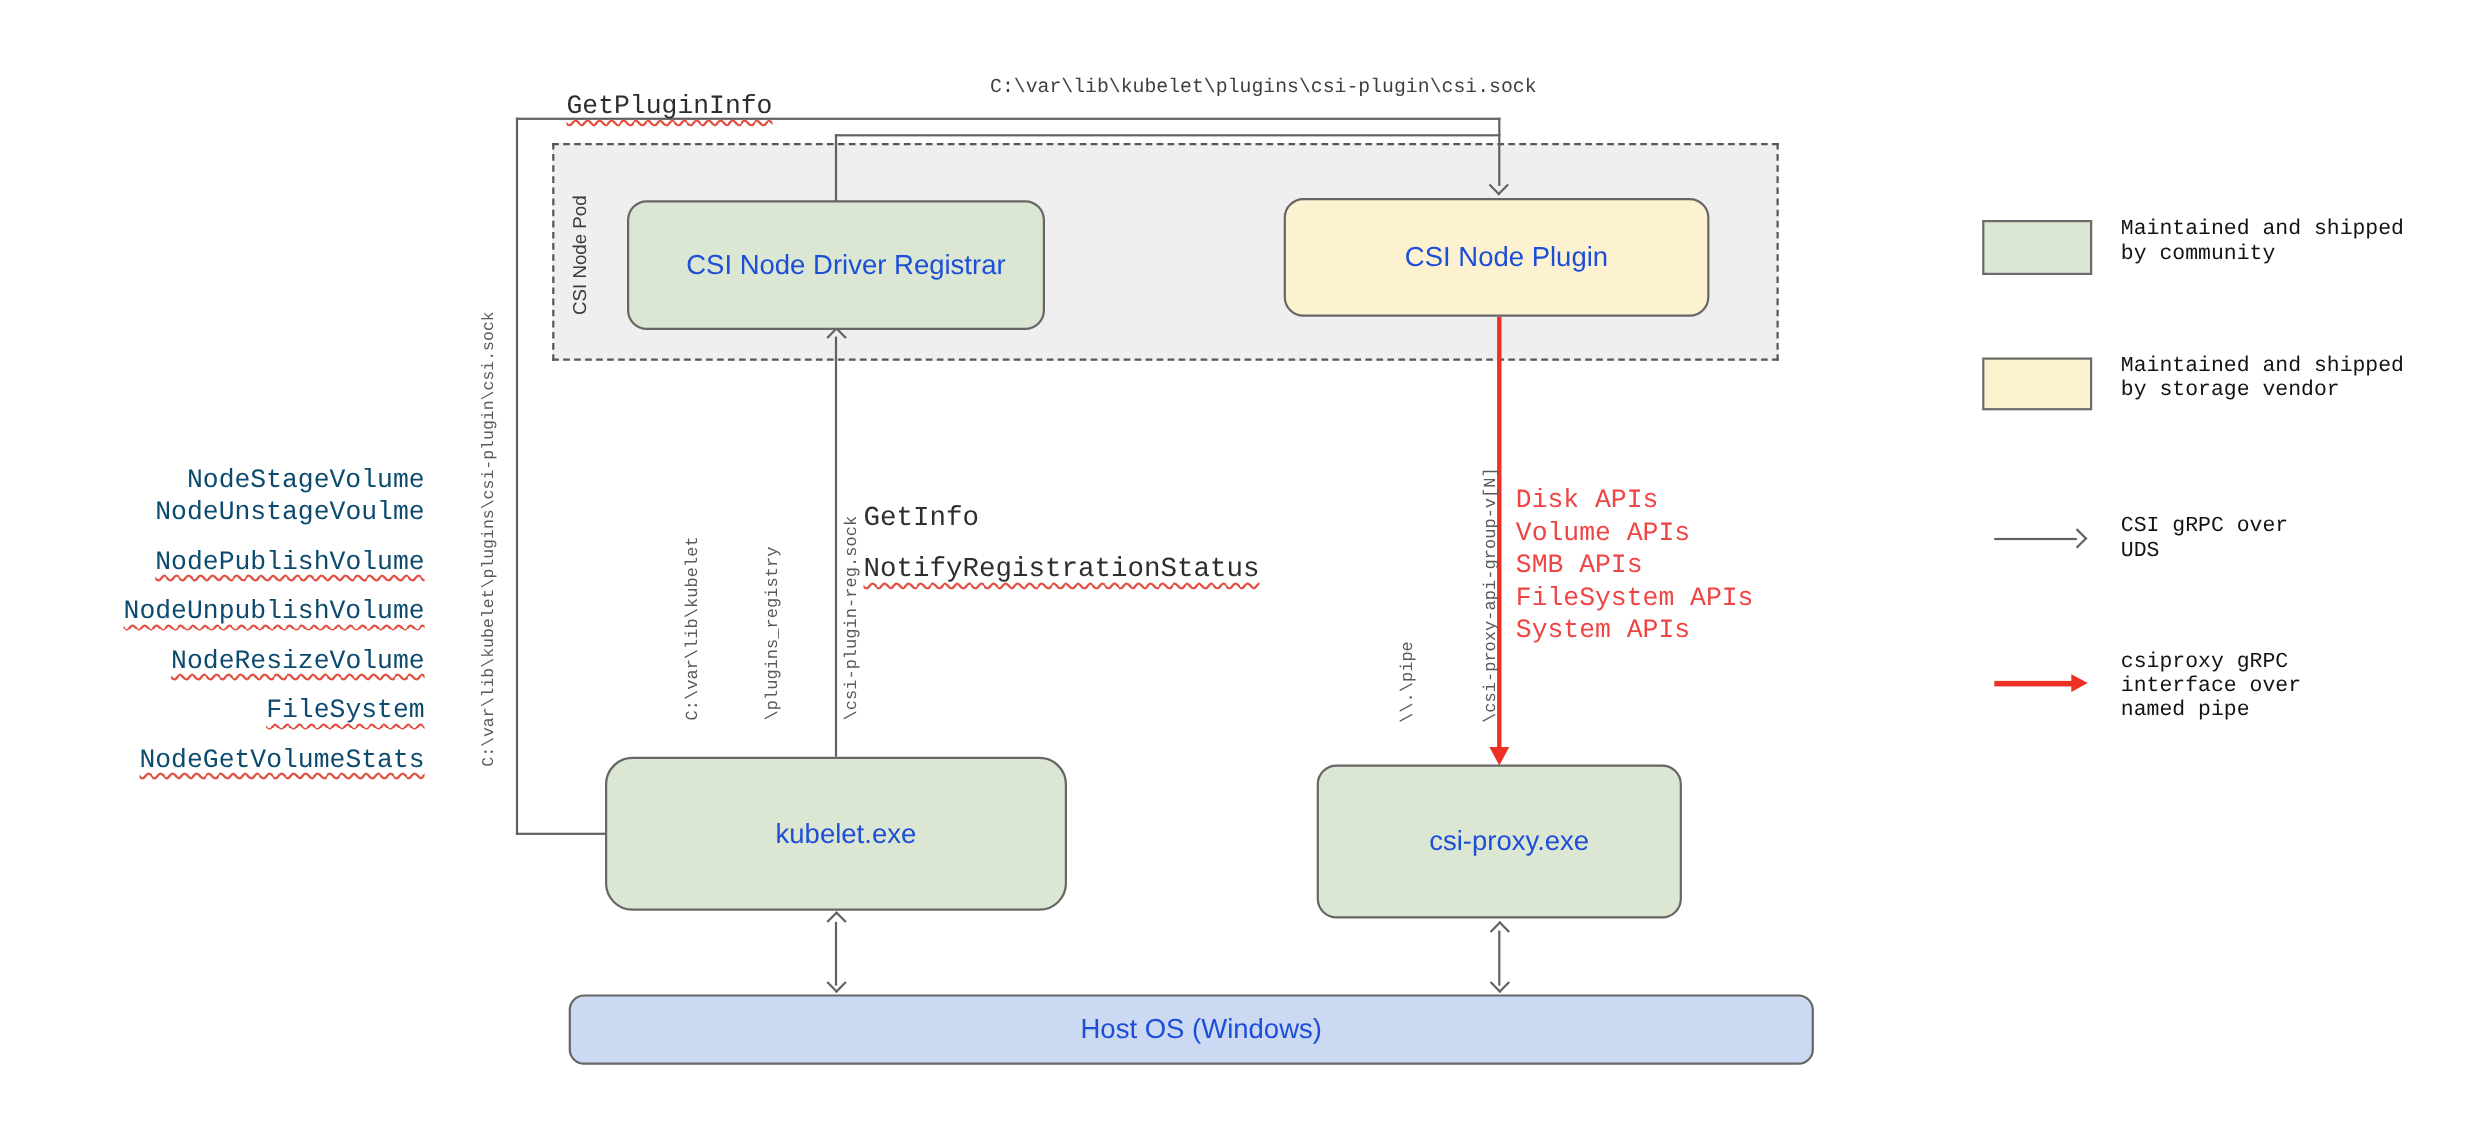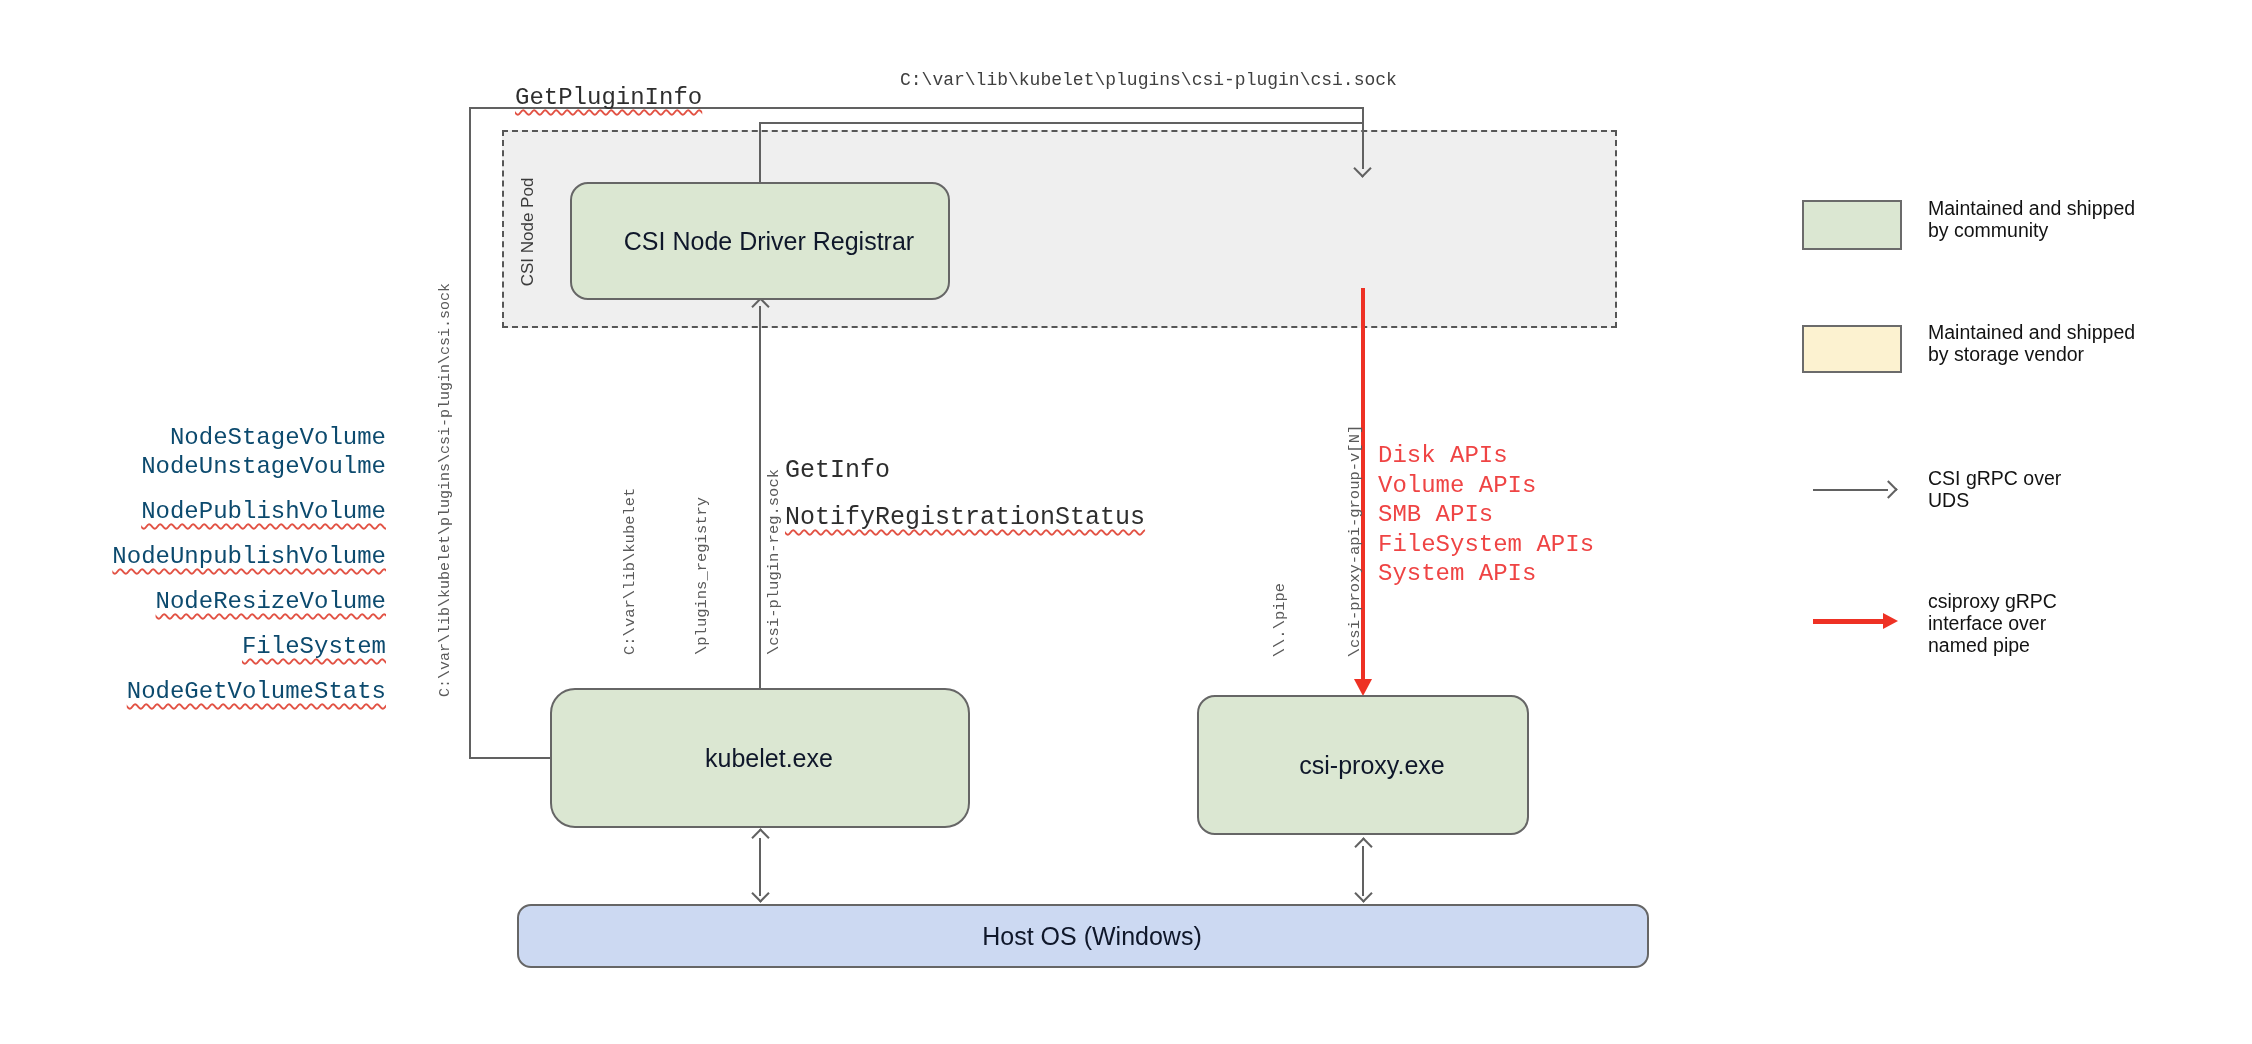--- a/index.html
+++ b/index.html
@@ -14,21 +14,21 @@
 
   
   .pod-box{left:502px;top:130px;width:1115px;height:198px;background:#efefef;
            border:2px dashed #565656;box-sizing:border-box;}
   .pod-label{left:528px;top:232px;transform:translate(-50%,-50%) rotate(-90deg);
              font-size:17px;color:#3b3b3b;white-space:nowrap;}
 
   
   .node{box-sizing:border-box;border:2.5px solid #666666;border-radius:18px;
         display:flex;align-items:center;justify-content:center;text-align:center;
-        font-size:25px;color:#0f172a;line-height:33px;flex-direction:column;padding-left:18px;}
+        font-size:25px;color:#1d4ed8;line-height:33px;flex-direction:column;padding-left:18px;}
   .registrar{left:570px;top:182px;width:380px;height:118px;}
   .plugin{left:1167px;top:180px;width:387px;height:108px;}
   .kubelet{left:550px;top:688px;width:420px;height:140px;border-radius:25px;}
   .csiproxy{left:1197px;top:695px;width:332px;height:140px;}
   .hostos{left:517px;top:904px;width:1132px;height:64px;border-radius:14px;}
 
   
   .gline{background:#616161;}
   .rline{background:#ee3124;}
   .chev{width:13px;height:13px;border-right:2.5px solid #616161;border-bottom:2.5px solid #616161;
@@ -48,21 +48,21 @@
   .lbl-sockleft{left:445px;top:490px;font-size:15px;}
   .lbl-regsock{left:702px;top:562px;font-size:15.5px;line-height:24px;text-align:left;}
   .lbl-pipe{left:1318px;top:541px;font-size:15.5px;line-height:25px;text-align:left;}
   .lbl-getinfo{left:785px;top:455px;font-size:25px;color:#2e2e2e;line-height:31px;}
   .lbl-apis{left:1378px;top:441px;font-size:24px;color:#ef4444;line-height:29.5px;}
   .node-calls{left:80px;top:423px;width:306px;text-align:right;font-size:24px;color:#0c4a6e;
               line-height:29px;}
 
   
   .swatch{width:100px;height:50px;border:2px solid #6b6b6b;box-sizing:border-box;}
-  .legend-text{font-size:19.5px;color:#131313;line-height:22px;}
+  .legend-text{font-size:19.5px;color:#131313;line-height:22px;font-family:Liberation Mono, monospace;}
 </style>
 </head>
 <body>
 
 <div id="canvas">
 
   <div class="abs pod-box"></div>
   <div class="abs pod-label">CSI Node Pod</div>
 
   <div class="abs gline" style="left:469px;top:107px;width:895px;height:2px;"></div>
@@ -84,20 +84,23 @@
 
   <div class="abs gline" style="left:1362px;top:846px;width:2px;height:50px;"></div>
   <div class="abs chev up" style="left:1357px;top:840px;"></div>
   <div class="abs chev down" style="left:1357px;top:887px;"></div>
 
   <div class="abs rline" style="left:1361px;top:288px;width:4px;height:394px;"></div>
   <div class="abs red-tri-down" style="left:1354px;top:679px;"></div>
 
   <div class="abs node registrar" style="background:#dbe7d2;">
     <span>CSI Node Driver Registrar</span>
+  </div>
+  <div class="abs node plugin" style="background:#fcf2d0;">
+    <span>CSI Node Plugin</span>
   </div>
   <div class="abs node kubelet" style="background:#dbe7d2;">
     <span>kubelet.exe</span>
   </div>
   <div class="abs node csiproxy" style="background:#dbe7d2;">
     <span>csi-proxy.exe</span>
   </div>
   <div class="abs node hostos" style="background:#ccd9f2;">
     <span>Host OS (Windows)</span>
   </div>

